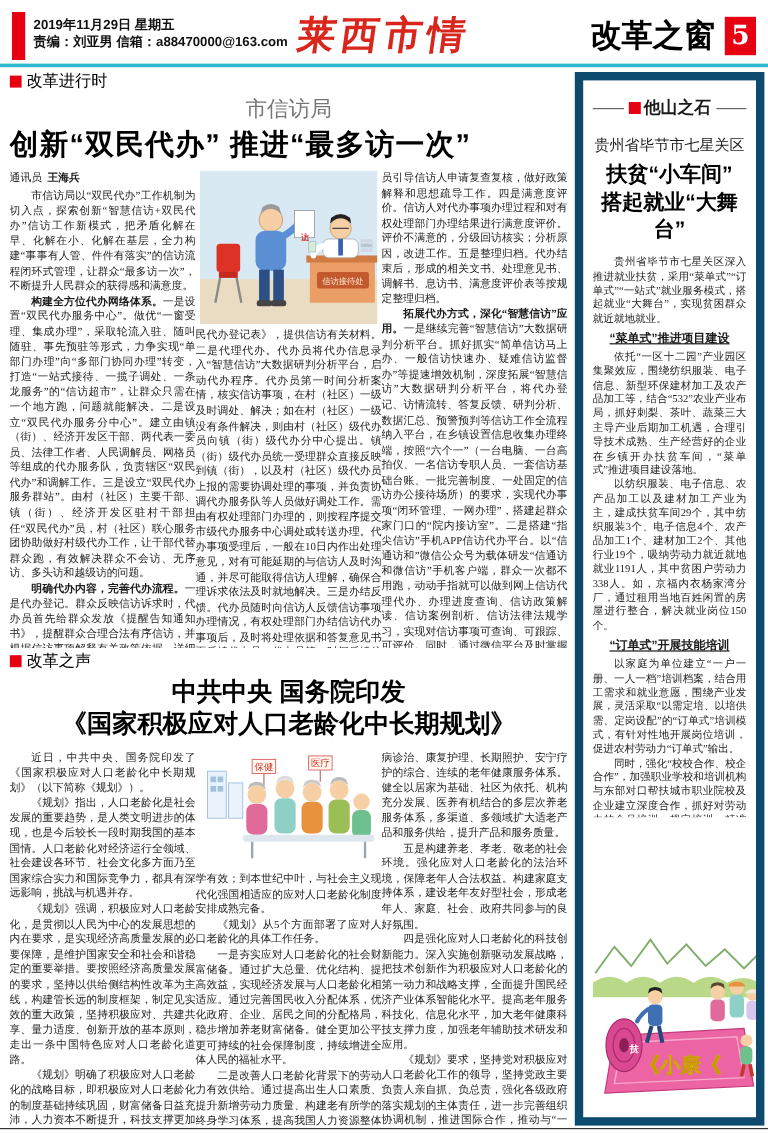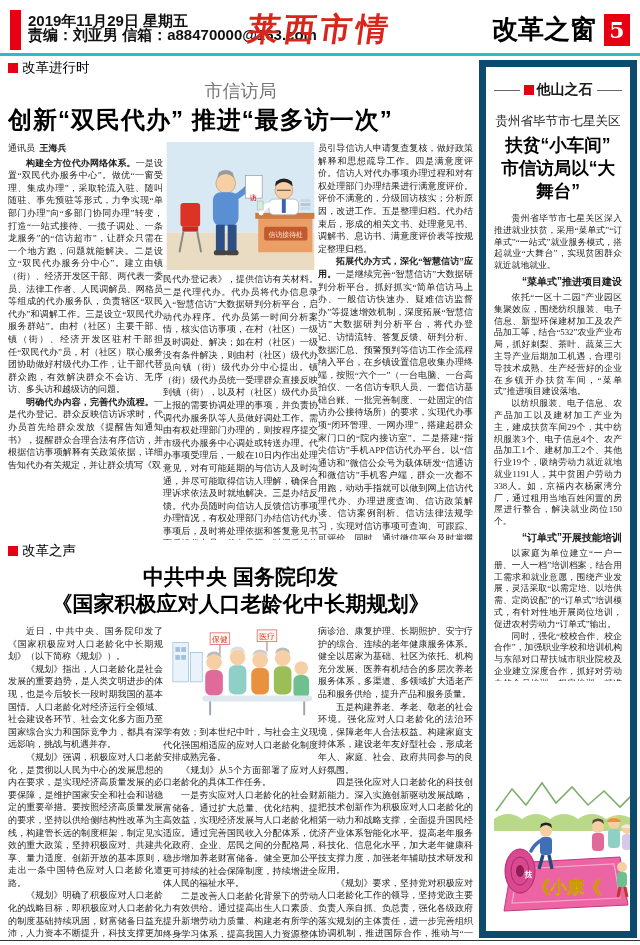--- a/index.html
+++ b/index.html
@@ -2,21 +2,21 @@
 <html><head>
 <meta charset="utf-8">
 <style>
   * { margin:0; padding:0; box-sizing:border-box; }
   body { background:#888; font-family:"Liberation Serif", serif; }
   .page { position:relative; width:640px; height:945px; background:#ffffff; margin:0 auto; overflow:hidden; color:#1a1a1a; }
 
   
   .masthead-row { position:absolute; top:8px; left:0; width:640px; height:44px; }
   .red-bar { position:absolute; left:10px; top:2px; width:11px; height:40px; background:#e60012; }
-  .pub-info { position:absolute; left:28px; top:6px; font-family:"Liberation Sans", sans-serif; font-size:15px; line-height:14px; color:#111; font-weight:bold; }
+  .pub-info { position:absolute; left:28px; top:6px; font-family:"Liberation Sans", sans-serif; font-size:11px; line-height:14px; color:#111; font-weight:bold; }
   .masthead { position:absolute; left:0; right:0; top:0; text-align:center; font-size:32px; font-weight:bold; color:#d9261c; transform:skewX(-8deg); letter-spacing:4px; font-family:"DejaVu Serif", serif; }
   .right-head { position:absolute; right:10px; top:4px; display:flex; align-items:center; gap:8px; }
   .section-title { font-family:"Liberation Sans", sans-serif; font-weight:bold; font-size:26px; color:#000; }
   .page-no { display:inline-block; width:26px; height:32px; background:#e60012; color:#fff; font-family:"DejaVu Serif", serif; font-size:22px; font-weight:bold; text-align:center; line-height:32px; }
   .cyan-rule { position:absolute; top:53px; left:0; width:640px; height:3px; background:#2fb9ce; }
   .bottom-rule { position:absolute; top:940px; left:0; width:640px; height:1px; background:#333; }
 
   
   .sec-head { display:flex; align-items:center; gap:4px; font-family:"Liberation Sans", sans-serif; font-weight:normal; font-size:13.5px; color:#000; margin:2px 0 2px 0; }
   .sec-sq { display:inline-block; width:10px; height:10px; background:#e60012; }
@@ -40,21 +40,21 @@
 
   
   .sidebar { position:absolute; left:479px; top:60px; width:158px; height:878px; border:7px solid #0c4a6e; padding:6px 8px; overflow:hidden; }
   .sb-head { display:flex; align-items:center; gap:4px; margin:8px 0 10px 0; }
   .sb-line { flex:1; height:1px; background:#666; }
   .sb-label { display:flex; align-items:center; gap:3px; font-family:"Liberation Sans", sans-serif; font-weight:bold; font-size:14px; }
   .sb-kicker { text-align:center; font-size:12.5px; color:#222; margin:14px 0 4px 0; }
   .sb-headline { text-align:center; font-family:"Liberation Sans", sans-serif; font-weight:bold; font-size:17.5px; line-height:23px; color:#000; margin-bottom:10px; }
   .sb-body { overflow:hidden; height:468px; }
   .sb-body p { font-size:8.8px; line-height:11.8px; text-align:justify; text-indent:2em; color:#1c1c1c; }
-  .sb-sub { text-align:right; font-family:"Liberation Sans", sans-serif; font-weight:bold; font-size:10px; margin:3px 0; }
+  .sb-sub { text-align:center; font-family:"Liberation Sans", sans-serif; font-weight:bold; font-size:10px; margin:3px 0;text-decoration:underline; }
   .sb-cartoon { position:absolute; left:8px; right:8px; bottom:8px; height:152px; }
 </style>
 </head>
 <body>
 
 <div class="page">
 
   <div class="masthead-row">
     <div class="red-bar"></div>
     <div class="pub-info">
@@ -74,20 +74,21 @@
     <div class="sec-head">
       <span class="sec-sq"></span>
       <span>改革进行时</span>
     </div>
     <div class="kicker">市信访局</div>
     <div class="headline1">创新“双民代办” 推进“最多访一次”</div>
 
     <div class="cols cols-a1">
       <div class="col">
         <p class="byline cont"><span>通讯员</span> <b>王海兵</b></p>
+        <p><span>市信访局以“双民代办”工作机制为切入点，探索创新“智慧信访+双民代办”信访工作新模式，把矛盾化解在早、化解在小、化解在基层，全力构建“事事有人管、件件有落实”的信访流程闭环式管理，让群众“最多访一次”，不断提升人民群众的获得感和满意度。</span></p>
         <p><b>构建全方位代办网络体系。</b><span>一是设置“双民代办服务中心”。做优“一窗受理、集成办理”，采取轮流入驻、随叫随驻、事先预驻等形式，力争实现“单部门办理”向“多部门协同办理”转变，打造“一站式接待、一揽子调处、一条龙服务”的“信访超市”，让群众只需在一个地方跑，问题就能解决。二是设立“双民代办服务分中心”。建立由镇（街）、经济开发区干部、两代表一委员、法律工作者、人民调解员、网格员等组成的代办服务队，负责辖区“双民代办”和调解工作。三是设立“双民代办服务群站”。由村（社区）主要干部、镇（街）、经济开发区驻村干部担任“双民代办”员，村（社区）联心服务团协助做好村级代办工作，让干部代替群众跑，有效解决群众不会访、无序访、多头访和越级访的问题。</span></p>
         <p><b>明确代办内容，完善代办流程。</b><span>一是代办登记。群众反映信访诉求时，代办员首先给群众发放《提醒告知通知书》，提醒群众合理合法有序信访，并根据信访事项解释有关政策依据，详细告知代办有关规定，并让群众填写《双</span></p>
       </div>
       <div class="col">
 
         <svg class="cartoon" viewBox="0 0 150 130" width="148" height="128">
           <rect x="0" y="0" width="150" height="92" fill="#d8e9f4"></rect>
           <rect x="0" y="92" width="150" height="38" fill="#eadcc2"></rect>
           <g>
             <rect x="14" y="62" width="20" height="24" rx="3" fill="#dd3326"></rect>
@@ -216,21 +217,21 @@
       <span class="sb-line"></span>
       <span class="sb-label">
         <span class="sec-sq"></span>
         <span>他山之石</span>
       </span>
       <span class="sb-line"></span>
     </div>
     <div class="sb-kicker">贵州省毕节市七星关区</div>
     <div class="sb-headline">
       <div>扶贫“小车间”</div>
-      <div>市信访局以“大舞台”</div>
+      <div>搭起就业“大舞台”</div>
     </div>
     <div class="sb-body">
       <p>贵州省毕节市七星关区深入推进就业扶贫，采用“菜单式”“订单式”“一站式”就业服务模式，搭起就业“大舞台”，实现贫困群众就近就地就业。</p>
       <div class="sb-sub">“菜单式”推进项目建设</div>
       <p>依托“一区十二园”产业园区集聚效应，围绕纺织服装、电子信息、新型环保建材加工及农产品加工等，结合“532”农业产业布局，抓好刺梨、茶叶、蔬菜三大主导产业后期加工机遇，合理引导技术成熟、生产经营好的企业在乡镇开办扶贫车间，“菜单式”推进项目建设落地。</p>
       <p>以纺织服装、电子信息、农产品加工以及建材加工产业为主，建成扶贫车间29个，其中纺织服装3个、电子信息4个、农产品加工1个、建材加工2个、其他行业19个，吸纳劳动力就近就地就业1191人，其中贫困户劳动力338人。如，京福内衣杨家湾分厂，通过租用当地百姓闲置的房屋进行整合，解决就业岗位150个。</p>
       <div class="sb-sub">“订单式”开展技能培训</div>
       <p>以家庭为单位建立“一户一册、一人一档”培训档案，结合用工需求和就业意愿，围绕产业发展，灵活采取“以需定培、以培供需、定岗设配”的“订单式”培训模式，有针对性地开展岗位培训，促进农村劳动力“订单式”输出。</p>
       <p>同时，强化“校校合作、校企合作”，加强职业学校和培训机构与东部对口帮扶城市职业院校及企业建立深度合作，抓好对劳动力的全员培训、规定培训、精准培训。2018年以来，区人社部门与6家企业合作，共培训8期1055人次，解决1055人转移就业。</p>
 

